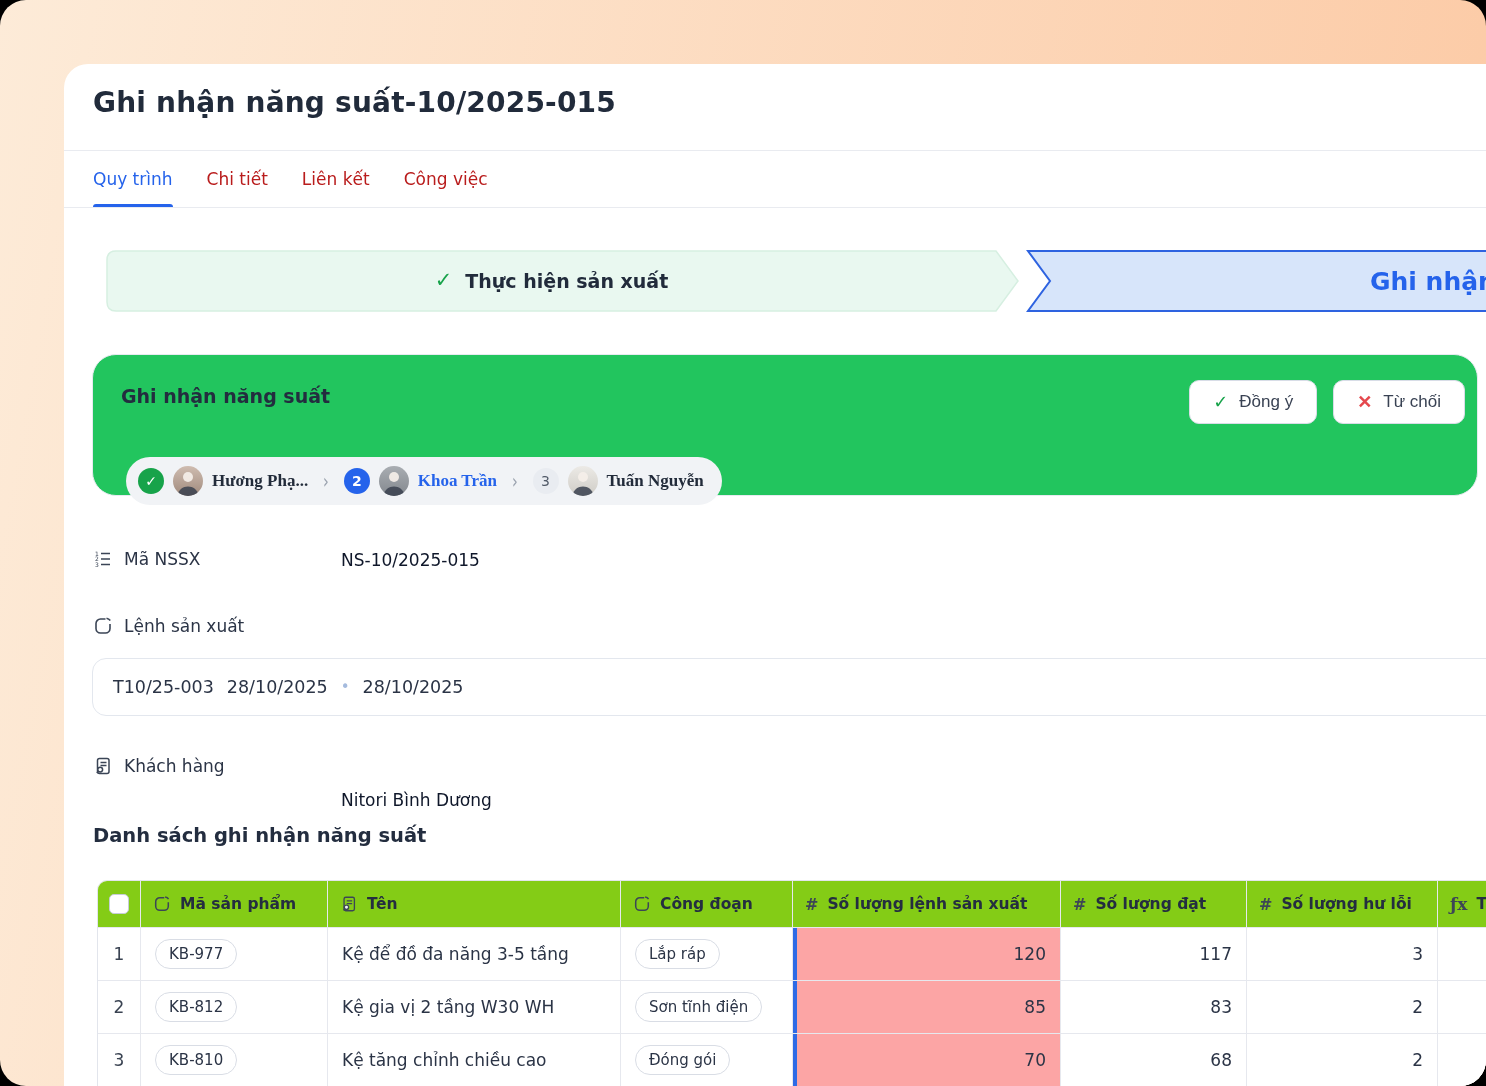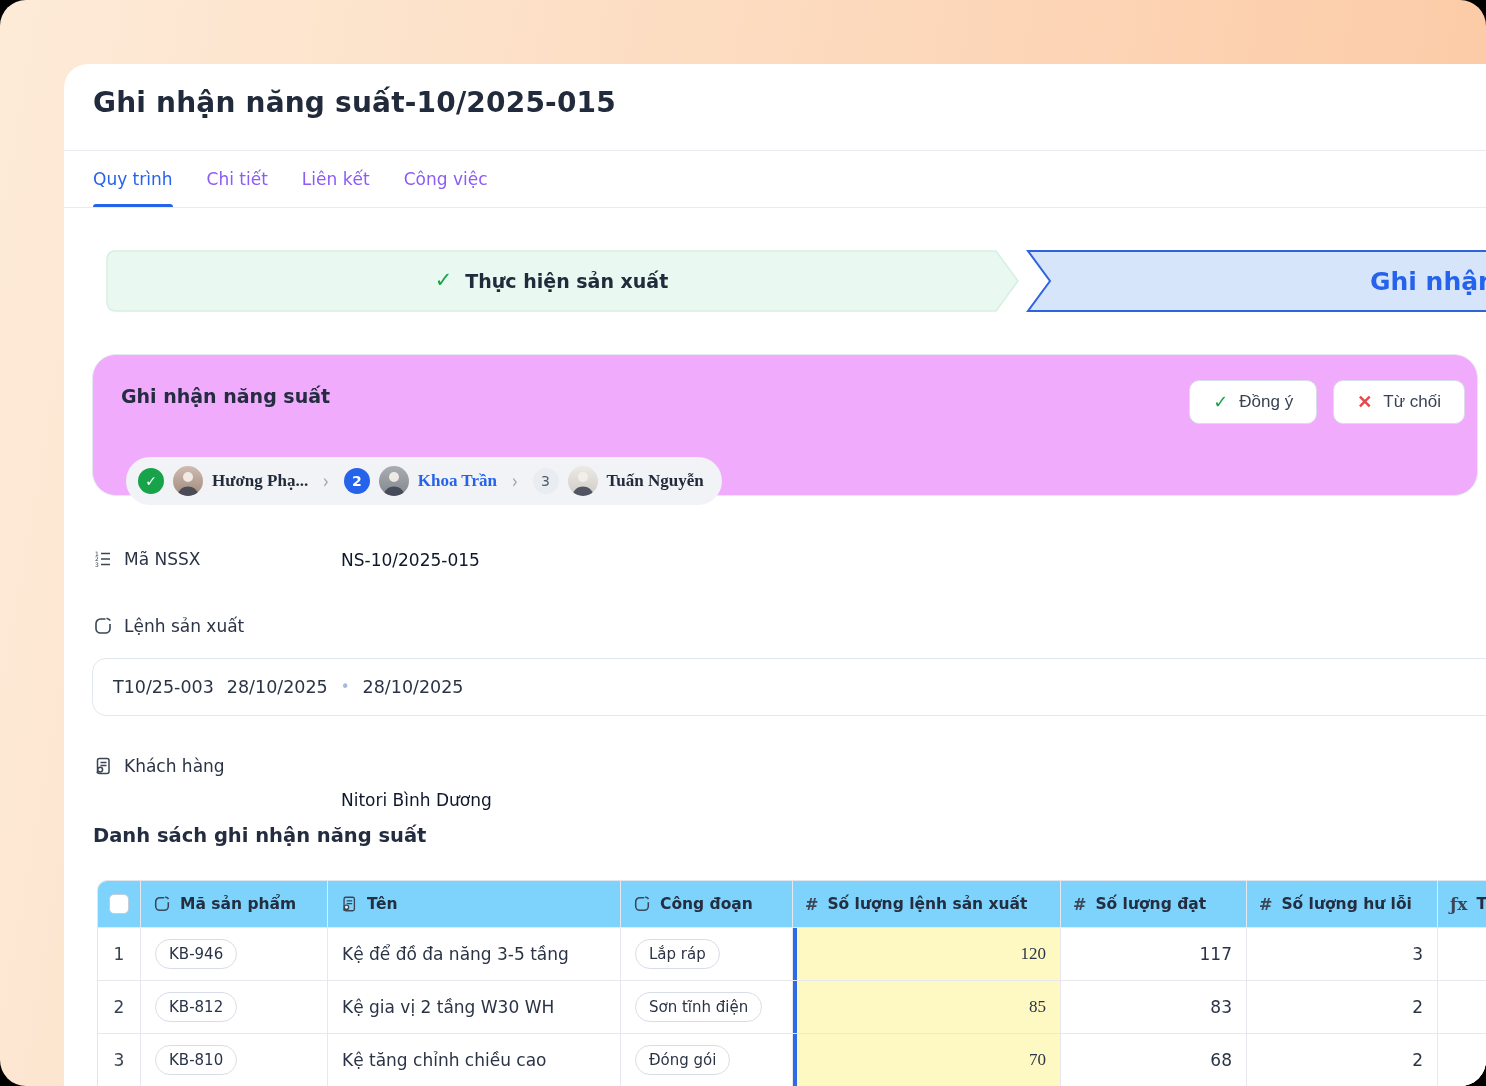--- a/index.html
+++ b/index.html
@@ -12,38 +12,38 @@
     border-radius:24px 0 0 0; overflow:hidden; }
 
   .page-title { position:absolute; left:29px; top:22px; font-size:28px; font-weight:700;
     color:#212b3b; letter-spacing:.2px; }
 
   .divider { position:absolute; left:0; right:0; height:1px; background:#e9ebf0; }
   .div-1 { top:86px; } .div-2 { top:143px; }
 
   .tabbar { position:absolute; left:29px; top:87px; height:56px; display:flex; gap:34px; }
   .tab { position:relative; display:flex; align-items:center; height:100%; font-size:17px;
-    color:#8b5cf6; cursor:pointer; }
+    color:#b91c1c; cursor:pointer; }
   .tab.active { color:#2563eb; font-weight:500; }
   .tab.active::after { content:""; position:absolute; left:0; right:0; bottom:0; height:3px;
     background:#2563eb; border-radius:3px 3px 0 0; }
 
   
   .steps { position:absolute; left:0; top:186px; width:100%; height:62px; }
   .step-done { position:absolute; left:41px; top:0; width:915px; height:62px; }
   .step-done .lbl { position:absolute; inset:0; display:flex; align-items:center; justify-content:center;
     gap:13px; font-size:19px; font-weight:600; color:#212b3b; padding-right:22px; }
   .step-done .ck { color:#17a34a; font-size:21px; font-weight:400; transform:translateY(-1px); }
   .step-current { position:absolute; left:962px; top:0; width:524px; height:62px; }
   .step-current .lbl { position:absolute; left:344px; top:0; height:62px; display:flex; align-items:center;
     font-size:25px; font-weight:600; color:#2563eb; white-space:nowrap; }
 
   
   .appr { position:absolute; left:28px; top:290px; width:1386px; height:142px;
-    border:1.5px solid #e7eaf0; border-radius:24px; background:#f0abfc; }
+    border:1.5px solid #e7eaf0; border-radius:24px; background:#22c55e; }
   .appr-title { position:absolute; left:28px; top:30px; font-size:19px; font-weight:700; color:#232d3f; }
   .appr-actions { position:absolute; right:12px; top:25px; display:flex; gap:16px; }
   .btn { display:flex; align-items:center; gap:11px; height:44px; padding:0 23px; background:#fff;
     border:1px solid #d8dde7; border-radius:10px; font-size:17px; color:#394253; cursor:pointer; }
   .btn .ic { font-size:18px; }
   .btn .ic.ok { color:#17a34a; }
   .btn .ic.no { color:#e5484d; font-weight:700; }
 
   .chain { position:absolute; left:33px; top:102px; height:48px; display:inline-flex; align-items:center;
     gap:14px; padding:0 18px 0 12px; background:#f1f3f6; border-radius:24px; }
@@ -77,29 +77,29 @@
   .lsx-dot { color:#a5bbde; font-size:15px; }
 
   .section-title { position:absolute; left:29px; top:760px; font-size:19.5px; font-weight:700; color:#232d3f; }
 
   
   .tbl-wrap { position:absolute; left:33px; top:816px; width:1470px; height:211px;
     border:1px solid #e2e5ec; border-radius:10px 0 0 0; overflow:hidden; background:#fff; }
   table { border-collapse:separate; border-spacing:0; table-layout:fixed; width:1490px; }
   th,td { border-right:1px solid #e6e8ee; border-bottom:1px solid #e6e8ee; overflow:hidden;
     white-space:nowrap; }
-  th { height:47px; background:#7dd3fc; font-size:15.5px; font-weight:700; color:#242e40;
+  th { height:47px; background:#84cc16; font-size:15.5px; font-weight:700; color:#242e40;
     text-align:left; padding:0 12px; }
   td { height:53px; font-size:17px; color:#2b3446; padding:0 14px; background:#fff; }
   .th-inner { display:flex; align-items:center; gap:9px; }
   .hicon { color:#3c4656; font-weight:700; font-size:16px; flex:0 0 auto; }
   .hicon.fx { font-family:"DejaVu Serif",serif; font-size:17px; }
   td.c-idx { text-align:center; padding:0; color:#3a4352; }
   td.c-num { text-align:right; }
-  td.c-qty { position:relative; background:#fef9c3;font-family:Liberation Serif, serif; }
+  td.c-qty { position:relative; background:#fca5a5; }
   td.c-qty::before { content:""; position:absolute; left:0; top:0; bottom:0; width:4px; background:#2e6be6; }
   .pill { display:inline-block; border:1px solid #d9dde5; border-radius:999px; padding:5px 13px;
     font-size:15px; color:#2b3446; line-height:1.25; }
   .cbx { width:20px; height:20px; border:1.5px solid #c6ccd8; border-radius:5px; background:#fff;
     margin:0 auto; cursor:pointer; }
   th.c-check { padding:0; text-align:center; }
 </style>
 </head>
 <body>
 
@@ -290,21 +290,21 @@
                 <div class="th-inner">
                   <span class="hicon fx">ƒx</span>
                   <span>T</span>
                 </div>
               </th>
             </tr>
           </thead>
         <tbody id="tbody">
             <tr>
     <td class="c-idx">1</td>
-    <td><span class="pill">KB-946</span></td>
+    <td><span class="pill">KB-977</span></td>
     <td>Kệ để đồ đa năng 3-5 tầng</td>
     <td><span class="pill">Lắp ráp</span></td>
     <td class="c-num c-qty">120</td>
     <td class="c-num">117</td>
     <td class="c-num">3</td>
     <td></td>
   </tr>
             <tr>
     <td class="c-idx">2</td>
     <td><span class="pill">KB-812</span></td>

